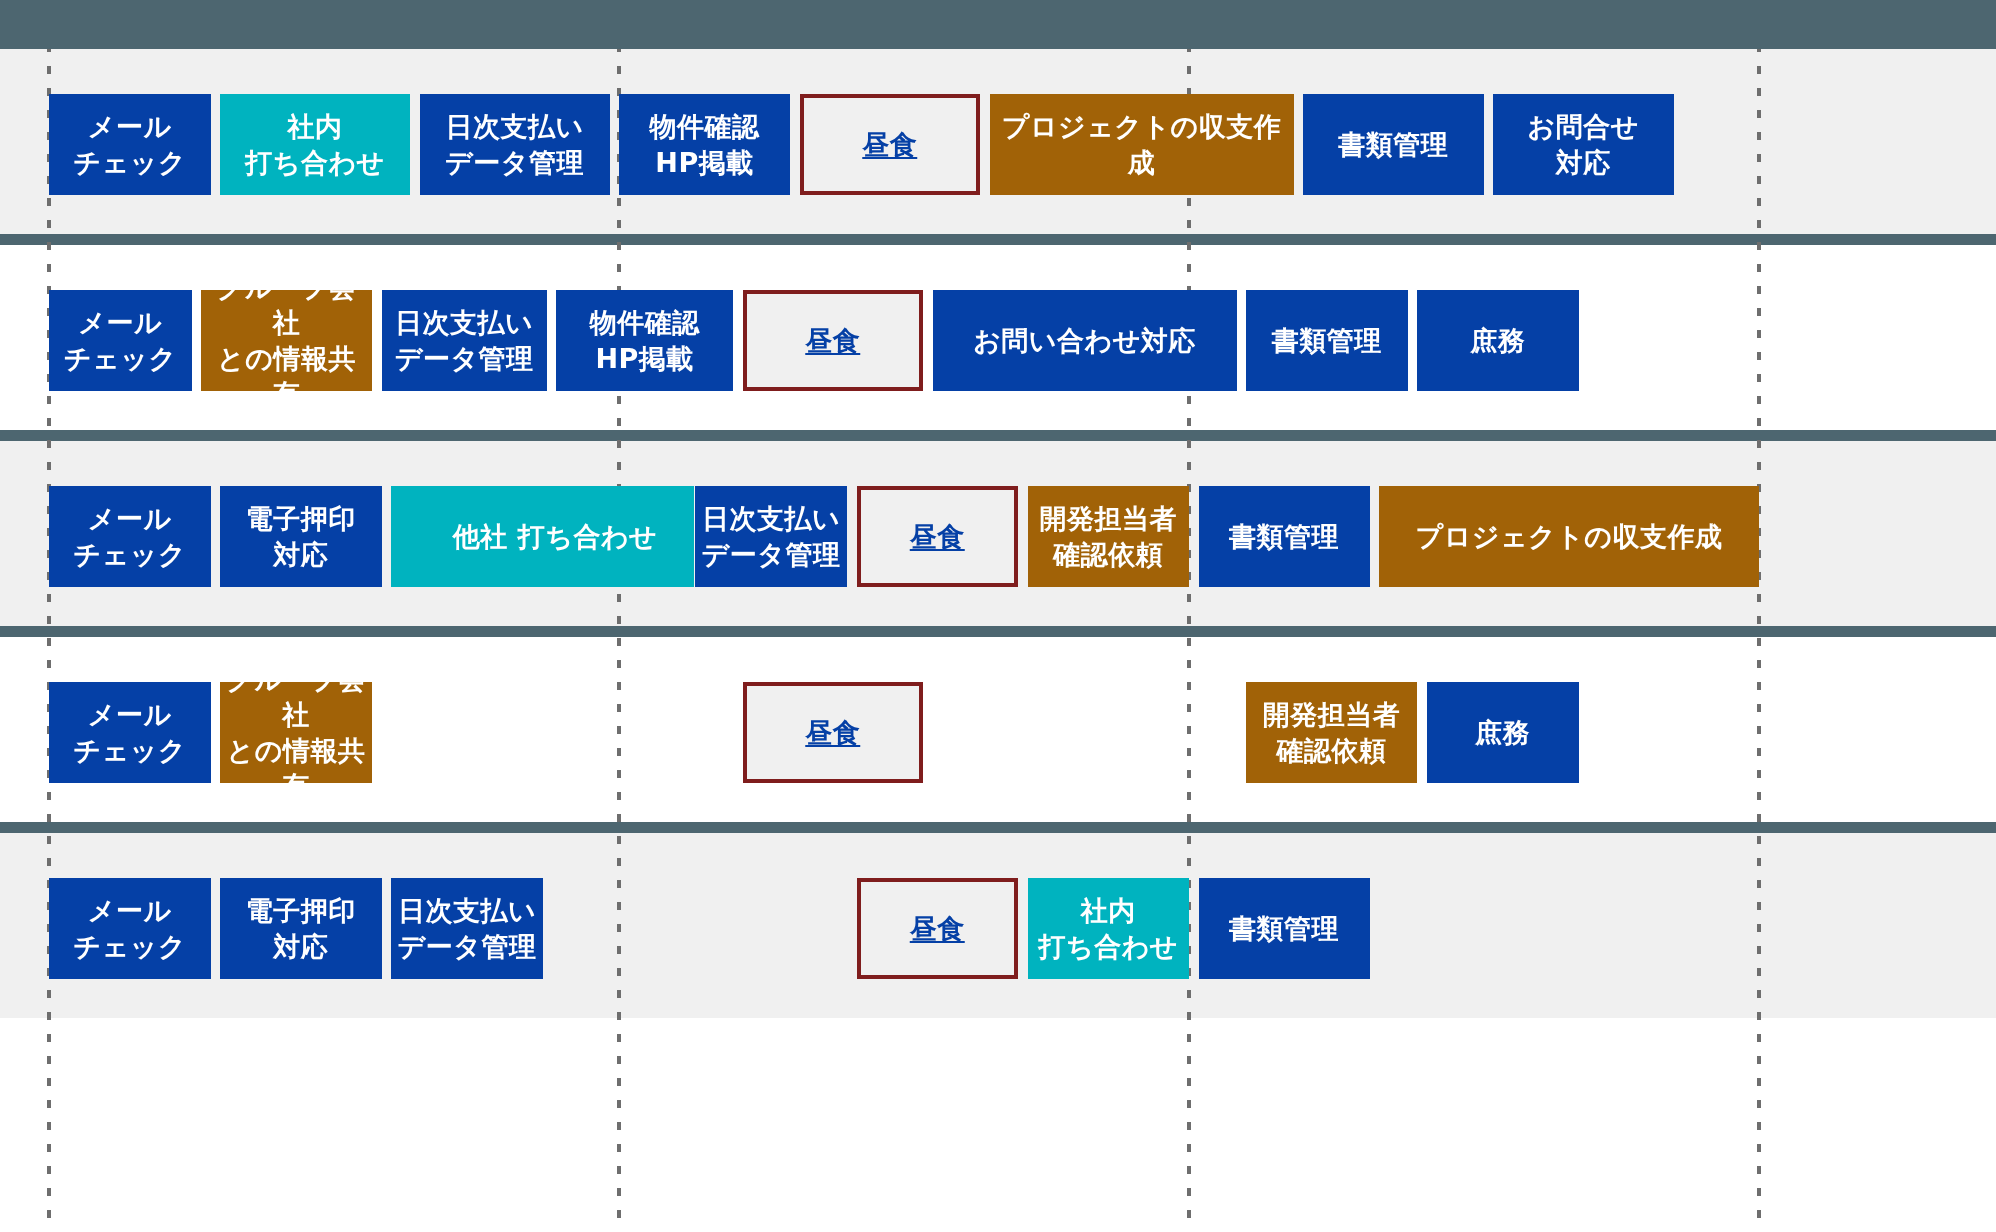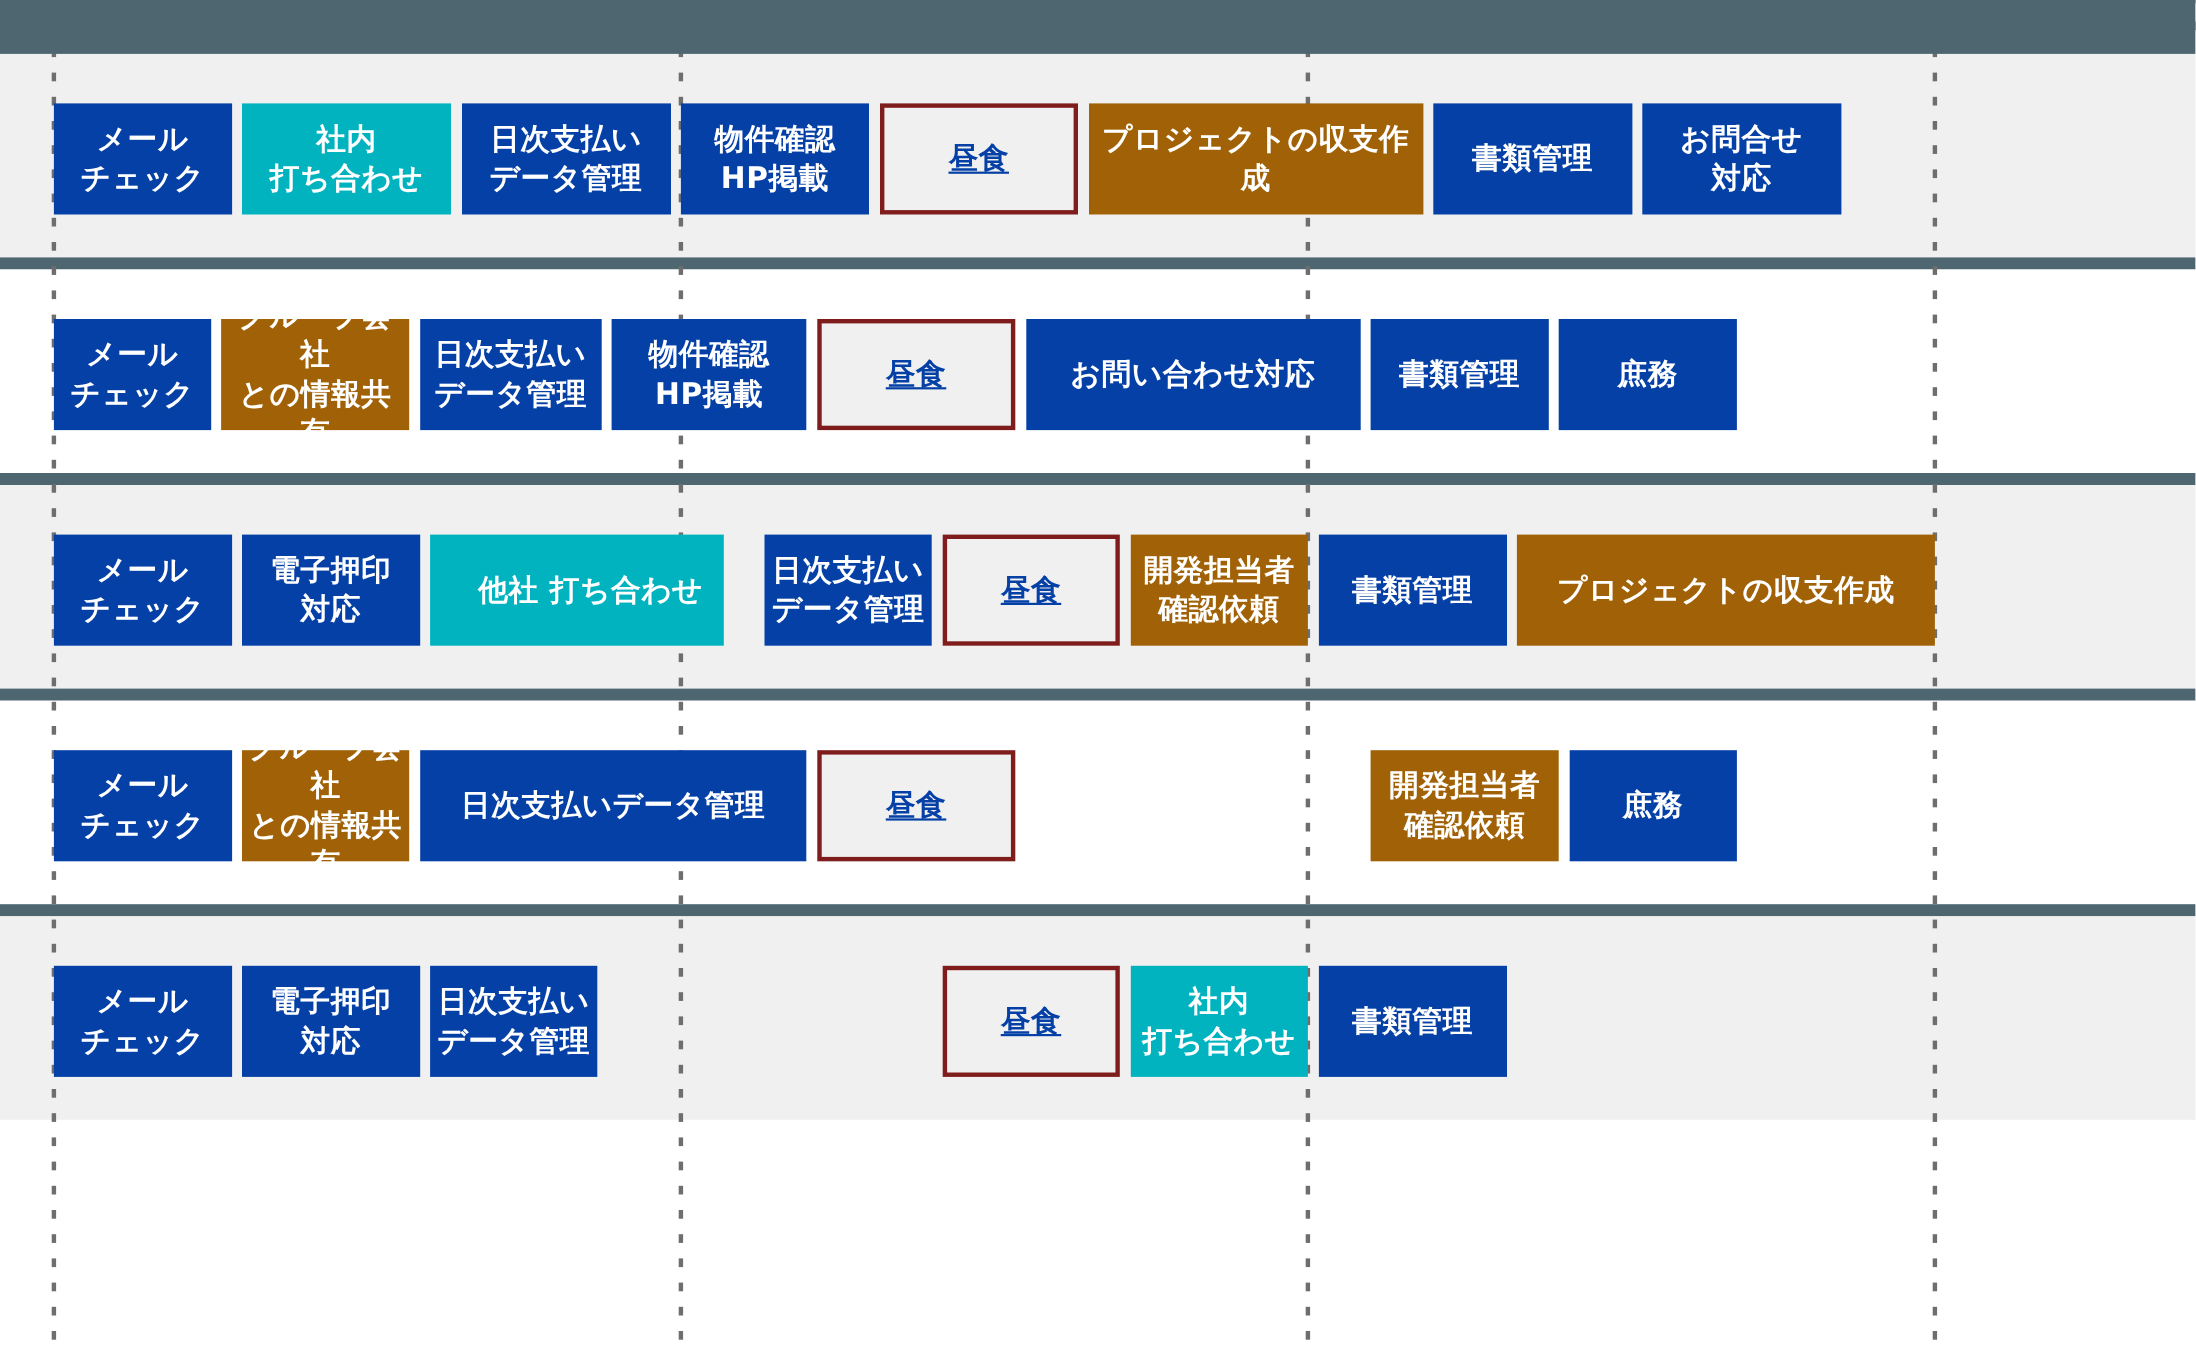--- a/index.html
+++ b/index.html
@@ -133,33 +133,32 @@
     <div class="task t-navy" style="left: 556.3px; width: 176.7px; top: 290px; height: 101px;"><span>物件確認
 HP掲載</span></div>
     <div class="task t-lunch" style="left: 742.5px; width: 180.5px; top: 290px; height: 101px;"><span>昼食</span></div>
     <div class="task t-navy" style="left: 932.5px; width: 304px; top: 290px; height: 101px;"><span>お問い合わせ対応</span></div>
     <div class="task t-navy" style="left: 1246px; width: 161.5px; top: 290px; height: 101px;"><span>書類管理</span></div>
     <div class="task t-navy" style="left: 1417px; width: 161.5px; top: 290px; height: 101px;"><span>庶務</span></div>
     <div class="task t-navy" style="left: 49px; width: 161.5px; top: 486px; height: 101px;"><span>メール
 チェック</span></div>
     <div class="task t-navy" style="left: 220px; width: 161.5px; top: 486px; height: 101px;"><span>電子押印
 対応</span></div>
-    <div class="task t-teal" style="left: 391px; width: 267px; top: 486px; height: 101px; padding-left: 29px;"><span>他社 打ち合わせ</span></div>
+    <div class="task t-teal" style="left: 391px; width: 303px; top: 486px; height: 101px; padding-left: 29px;"><span>他社 打ち合わせ</span></div>
     <div class="task t-navy" style="left: 695px; width: 152px; top: 486px; height: 101px;"><span>日次支払い
 データ管理</span></div>
     <div class="task t-lunch" style="left: 856.5px; width: 161.5px; top: 486px; height: 101px;"><span>昼食</span></div>
     <div class="task t-blue" style="left: 1027.5px; width: 161.5px; top: 486px; height: 101px;"><span>開発担当者
 確認依頼</span></div>
     <div class="task t-navy" style="left: 1198.5px; width: 171px; top: 486px; height: 101px;"><span>書類管理</span></div>
     <div class="task t-blue" style="left: 1379px; width: 380px; top: 486px; height: 101px;"><span>プロジェクトの収支作成</span></div>
     <div class="task t-navy" style="left: 49px; width: 161.5px; top: 682px; height: 101px;"><span>メール
 チェック</span></div>
     <div class="task t-blue" style="left: 220px; width: 152px; top: 682px; height: 101px;"><span>グループ会社
 との情報共有</span></div>
-    <div class="task t-navy" style="left: 381.5px; width: 351.5px; top: 682px; height: 101px;"><span>日次支払いデータ管理</span></div>
     <div class="task t-lunch" style="left: 742.5px; width: 180.5px; top: 682px; height: 101px;"><span>昼食</span></div>
     <div class="task t-blue" style="left: 1246px; width: 171px; top: 682px; height: 101px;"><span>開発担当者
 確認依頼</span></div>
     <div class="task t-navy" style="left: 1426.5px; width: 152px; top: 682px; height: 101px;"><span>庶務</span></div>
     <div class="task t-navy" style="left: 49px; width: 161.5px; top: 878px; height: 101px;"><span>メール
 チェック</span></div>
     <div class="task t-navy" style="left: 220px; width: 161.5px; top: 878px; height: 101px;"><span>電子押印
 対応</span></div>
     <div class="task t-navy" style="left: 391px; width: 152px; top: 878px; height: 101px;"><span>日次支払い
 データ管理</span></div>

